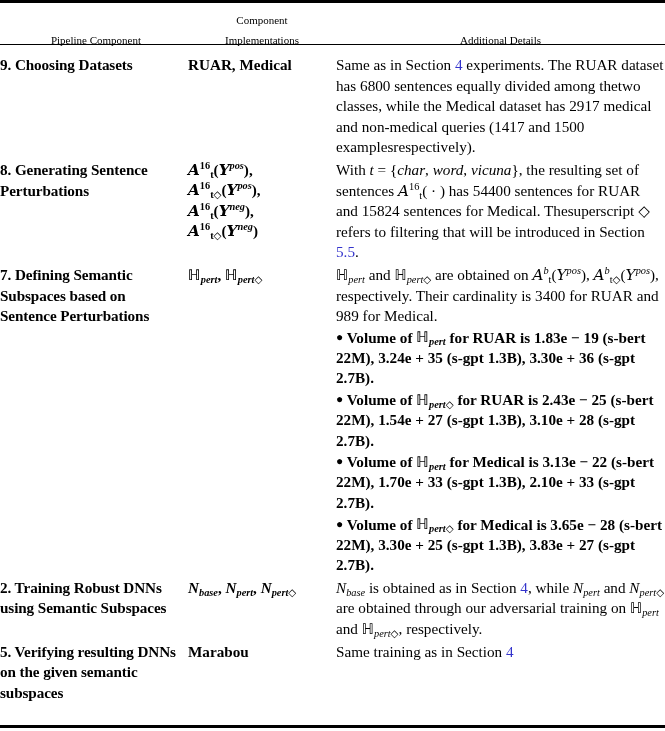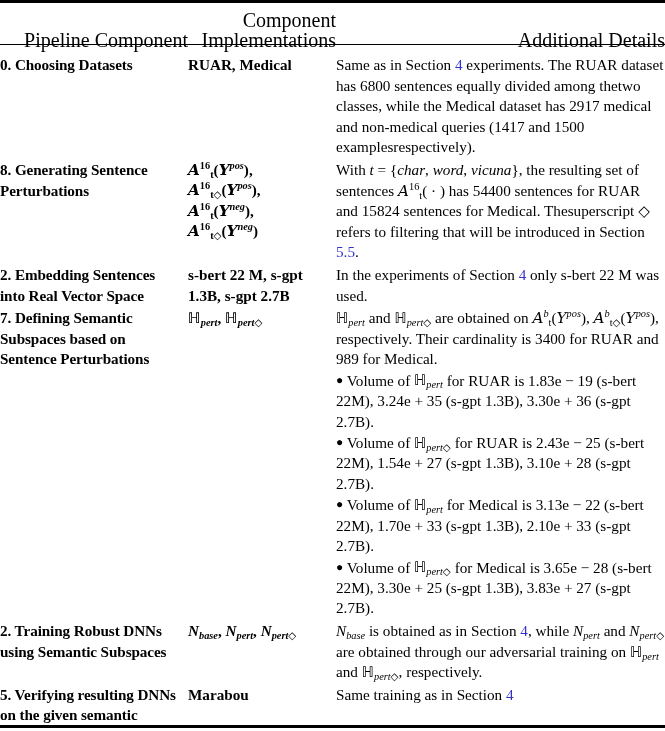--- a/index.html
+++ b/index.html
@@ -42,23 +42,23 @@
     width: 665px;
     border-collapse: collapse;
     table-layout: fixed;
   }
   col.c1 { width: 188px; }
   col.c2 { width: 148px; }
   col.c3 { width: 329px; }
 
   thead th {
     vertical-align: bottom;
-    text-align: right;
+    text-align: center;
     font-weight: normal;
-    font-size: 20px;
+    font-size: 11px;
     line-height: 20px;
     padding: 0;
     border: 0;
   }
   .head-cell { padding-bottom: 3px; }
   .head-c1 { padding-left: 4px; }
   .head-c2 { padding-left: 0px; }
   .head-c3 { padding-left: 0px; margin-left: 12px; }
   .spacer-head { height: 8px; }
 
@@ -108,20 +108,21 @@
     vertical-align: -0.28em;
     line-height: 0;
   }
   .mathline {
     display: block;
     line-height: 20.5px;
     white-space: nowrap;
   }
   .bullet-line {
     display: block;
+    font-weight: bold;
   }
   .bullet {
     font-size: 12px;
     vertical-align: 1.5px;
   }
   .nowrap { white-space: nowrap; margin-top: 7px; }
 </style>
 </head>
 <body>
 
@@ -147,41 +148,36 @@
           <span>Implementations</span>
         </th>
         <th class="head-cell head-c3">
           <span>Additional Details</span>
         </th>
       </tr>
     </thead>
     <tbody>
 
       <tr>
-        <td class="col1">0. Choosing Datasets</td>
+        <td class="col1">9. Choosing Datasets</td>
         <td class="col2">RUAR, Medical</td>
         <td class="col3"><span>Same as in Section </span><span class="link">4</span><span> experiments. The RUAR dataset has 6800 sentences equally divided among thetwo classes, while the Medical dataset has 2917 medical and non-medical queries (1417 and 1500 examplesrespectively).</span></td>
       </tr>
 
       <tr>
         <td class="col1">8. Generating Sentence Perturbations</td>
         <td class="col2">
           <span class="mathline"><i class="cal">A</i><sup>16</sup><sub>t</sub>(<i class="cal">Y</i><sup><i>pos</i></sup>),</span>
           <span class="mathline"><i class="cal">A</i><sup>16</sup><sub>t◇</sub>(<i class="cal">Y</i><sup><i>pos</i></sup>),</span>
           <span class="mathline"><i class="cal">A</i><sup>16</sup><sub>t</sub>(<i class="cal">Y</i><sup><i>neg</i></sup>),</span>
           <span class="mathline"><i class="cal">A</i><sup>16</sup><sub>t◇</sub>(<i class="cal">Y</i><sup><i>neg</i></sup>)</span>
         </td>
         <td class="col3"><span>With </span><i>t</i><span> = {</span><i>char</i><span>, </span><i>word</i><span>, </span><i>vicuna</i><span>}, the resulting set of sentences </span><span class="nowrap"><i class="cal">A</i><sup>16</sup><sub>t</sub>( · )</span><span> has 54400 sentences for RUAR and 15824 sentences for Medical. Thesuperscript </span><span>◇</span><span> refers to filtering that will be introduced in Section </span><span class="link">5.5</span><span>.</span></td>
       </tr>
 
-      <tr>
-        <td class="col1">2. Embedding Sentences into Real Vector Space</td>
-        <td class="col2">s-bert 22 M, s-gpt 1.3B, s-gpt 2.7B</td>
-        <td class="col3"><span>In the experiments of Section </span><span class="link">4</span><span> only s-bert 22 M was used.</span></td>
-      </tr>
 
       <tr>
         <td class="col1">7. Defining Semantic Subspaces based on Sentence Perturbations</td>
         <td class="col2">
           <span class="mathline"><span class="bb">ℍ</span><sub><i>pert</i></sub>, <span class="bb">ℍ</span><sub><i>pert◇</i></sub></span>
         </td>
         <td class="col3"><span class="nowrap"><span class="bb">ℍ</span><sub><i>pert</i></sub></span><span> and </span><span class="nowrap"><span class="bb">ℍ</span><sub><i>pert◇</i></sub></span><span> are obtained on </span><span class="nowrap"><i class="cal">A</i><sup><i>b</i></sup><sub>t</sub>(<i class="cal">Y</i><sup><i>pos</i></sup>)</span><span>, </span><span class="nowrap"><i class="cal">A</i><sup><i>b</i></sup><sub>t◇</sub>(<i class="cal">Y</i><sup><i>pos</i></sup>)</span><span>, respectively. Their cardinality is 3400 for RUAR and 989 for Medical.</span>
           <span class="bullet-line"><span class="bullet">●</span> <span>Volume of </span><span class="nowrap"><span class="bb">ℍ</span><sub><i>pert</i></sub></span><span> for RUAR is 1.83e − 19 (s-bert 22M), 3.24e + 35 (s-gpt 1.3B), 3.30e + 36 (s-gpt 2.7B).</span></span>
           <span class="bullet-line"><span class="bullet">●</span> <span>Volume of </span><span class="nowrap"><span class="bb">ℍ</span><sub><i>pert◇</i></sub></span><span> for RUAR is 2.43e − 25 (s-bert 22M), 1.54e + 27 (s-gpt 1.3B), 3.10e + 28 (s-gpt 2.7B).</span></span>
           <span class="bullet-line"><span class="bullet">●</span> <span>Volume of </span><span class="nowrap"><span class="bb">ℍ</span><sub><i>pert</i></sub></span><span> for Medical is 3.13e − 22 (s-bert 22M), 1.70e + 33 (s-gpt 1.3B), 2.10e + 33 (s-gpt 2.7B).</span></span>

